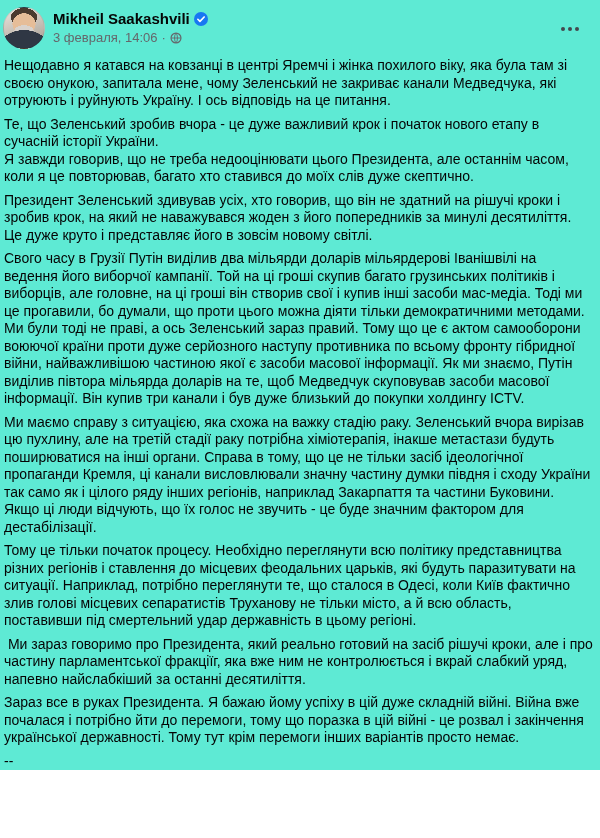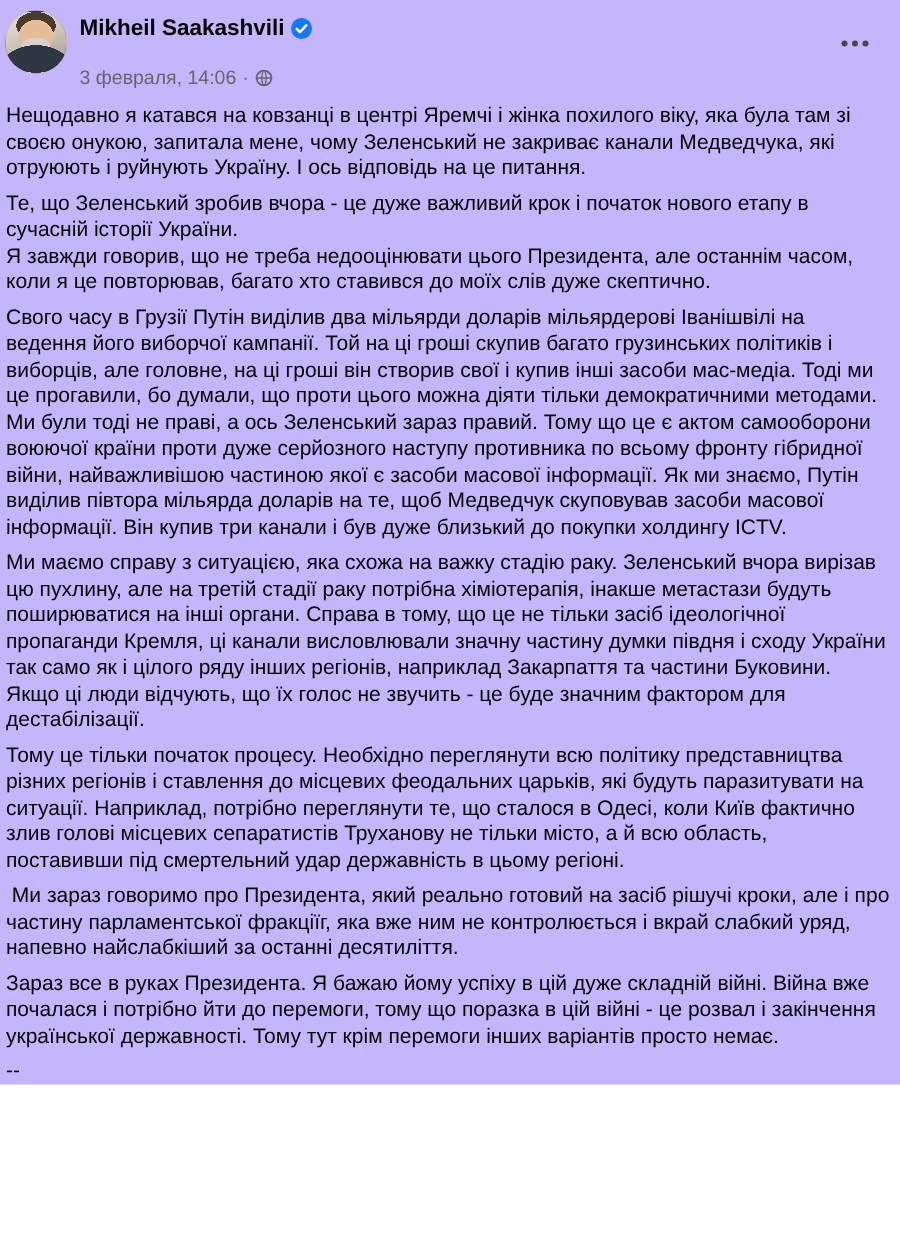--- a/index.html
+++ b/index.html
@@ -9,21 +9,21 @@
   }
   body {
     width: 600px;
     min-height: 838px;
     font-family: "Liberation Sans", sans-serif;
     color: #050505;
     -webkit-font-smoothing: antialiased;
   }
   .post-card {
     width: 600px;
-    background: #c4b5fd;
+    background: #5eead4;
   }
   
   .post-header {
     display: flex;
     align-items: flex-start;
     padding: 7px 14px 3px 3px;
   }
   .avatar {
     width: 42px;
     height: 42px;
@@ -63,21 +63,21 @@
     height: 14px;
     flex: 0 0 auto;
   }
   .meta-row {
     display: flex;
     align-items: center;
     gap: 4px;
     font-size: 13px;
     color: #65676B;
     line-height: 17px;
-    margin-top: 15px;
+    margin-top: 1px;
   }
   .timestamp { cursor: pointer; }
   .meta-sep { color: #65676B; }
   .globe-icon {
     display: inline-flex;
     width: 12px;
     height: 12px;
     color: #65676B;
   }
   .more-button {
@@ -154,20 +154,21 @@
           <i></i>
           <i></i>
       </span>
     </div>
   </div>
 
   <div class="post-body">
     <p>Нещодавно я катався на ковзанці в центрі Яремчі і жінка похилого віку, яка була там зі своєю онукою, запитала мене, чому Зеленський не закриває канали Медведчука, які отруюють і руйнують Україну. І ось відповідь на це питання.</p>
     <p>Те, що Зеленський зробив вчора - це дуже важливий крок і початок нового етапу в сучасній історії України.
 Я завжди говорив, що не треба недооцінювати цього Президента, але останнім часом, коли я це повторював, багато хто ставився до моїх слів дуже скептично.</p>
+    <p>Президент Зеленський здивував усіх, хто говорив, що він не здатний на рішучі кроки і зробив крок, на який не наважувався жоден з його попередників за минулі десятиліття. Це дуже круто і представляє його в зовсім новому світлі.</p>
     <p>Свого часу в Грузії Путін виділив два мільярди доларів мільярдерові Іванішвілі на ведення його виборчої кампанії. Той на ці гроші скупив багато грузинських політиків і виборців, але головне, на ці гроші він створив свої і купив інші засоби мас-медіа. Тоді ми це прогавили, бо думали, що проти цього можна діяти тільки демократичними методами. Ми були тоді не праві, а ось Зеленський зараз правий. Тому що це є актом самооборони воюючої країни проти дуже серйозного наступу противника по всьому фронту гібридної війни, найважливішою частиною якої є засоби масової інформації. Як ми знаємо, Путін виділив півтора мільярда доларів на те, щоб Медведчук скуповував засоби масової інформації. Він купив три канали і був дуже близький до покупки холдингу ICTV.</p>
     <p>Ми маємо справу з ситуацією, яка схожа на важку стадію раку. Зеленський вчора вирізав цю пухлину, але на третій стадії раку потрібна хіміотерапія, інакше метастази будуть поширюватися на інші органи. Справа в тому, що це не тільки засіб ідеологічної пропаганди Кремля, ці канали висловлювали значну частину думки півдня і сходу України так само як і цілого ряду інших регіонів, наприклад Закарпаття та частини Буковини. Якщо ці люди відчують, що їх голос не звучить - це буде значним фактором для дестабілізації.</p>
     <p>Тому це тільки початок процесу. Необхідно переглянути всю політику представництва різних регіонів і ставлення до місцевих феодальних царьків, які будуть паразитувати на ситуації. Наприклад, потрібно переглянути те, що сталося в Одесі, коли Київ фактично злив голові місцевих сепаратистів Труханову не тільки місто, а й всю область, поставивши під смертельний удар державність в цьому регіоні.</p>
     <p> Ми зараз говоримо про Президента, який реально готовий на засіб рішучі кроки, але і про частину парламентської фракціїг, яка вже ним не контролюється і вкрай слабкий уряд, напевно найслабкіший за останні десятиліття.</p>
     <p>Зараз все в руках Президента. Я бажаю йому успіху в цій дуже складній війні. Війна вже почалася і потрібно йти до перемоги, тому що поразка в цій війні - це розвал і закінчення української державності. Тому тут крім перемоги інших варіантів просто немає.</p>
     <p class="signature">--</p>
   </div>
 
 </div>
 

